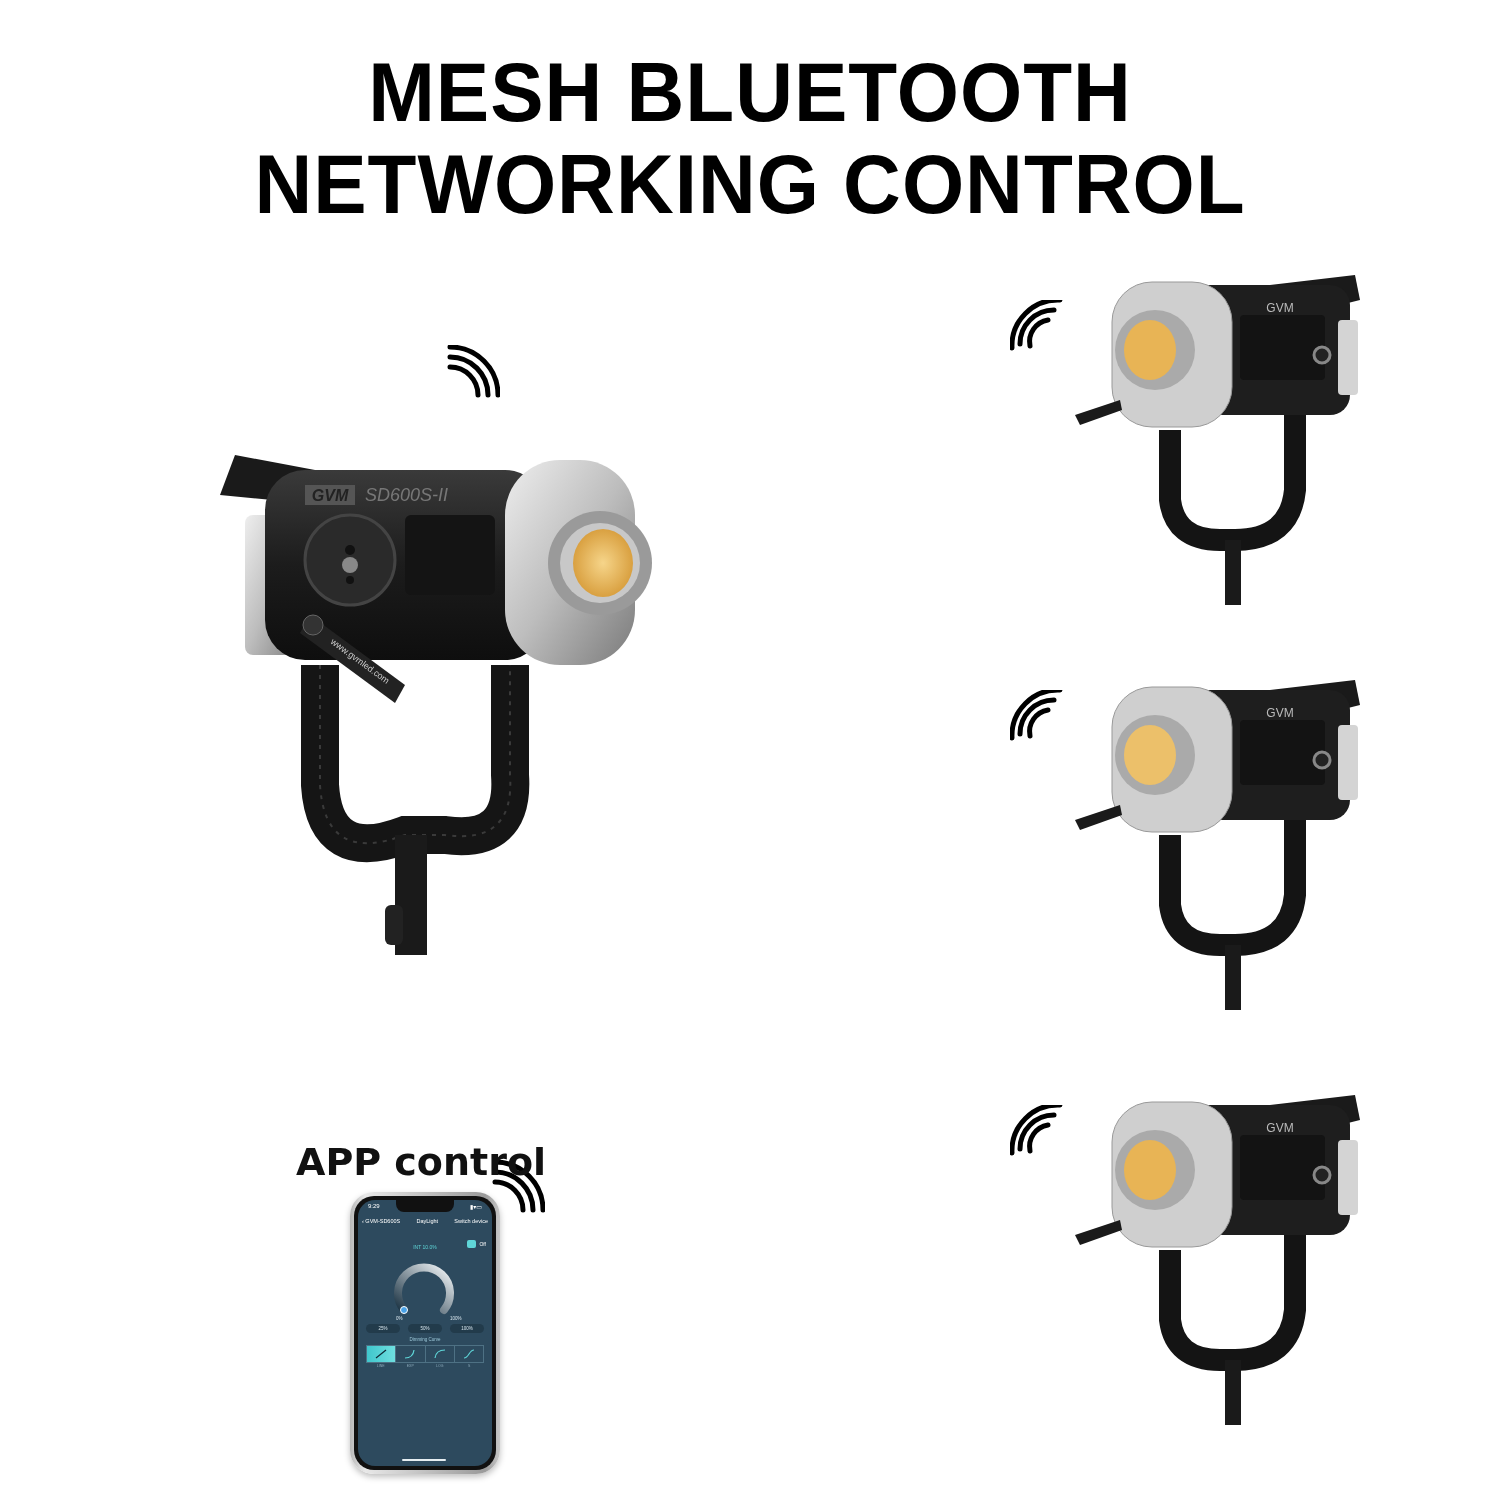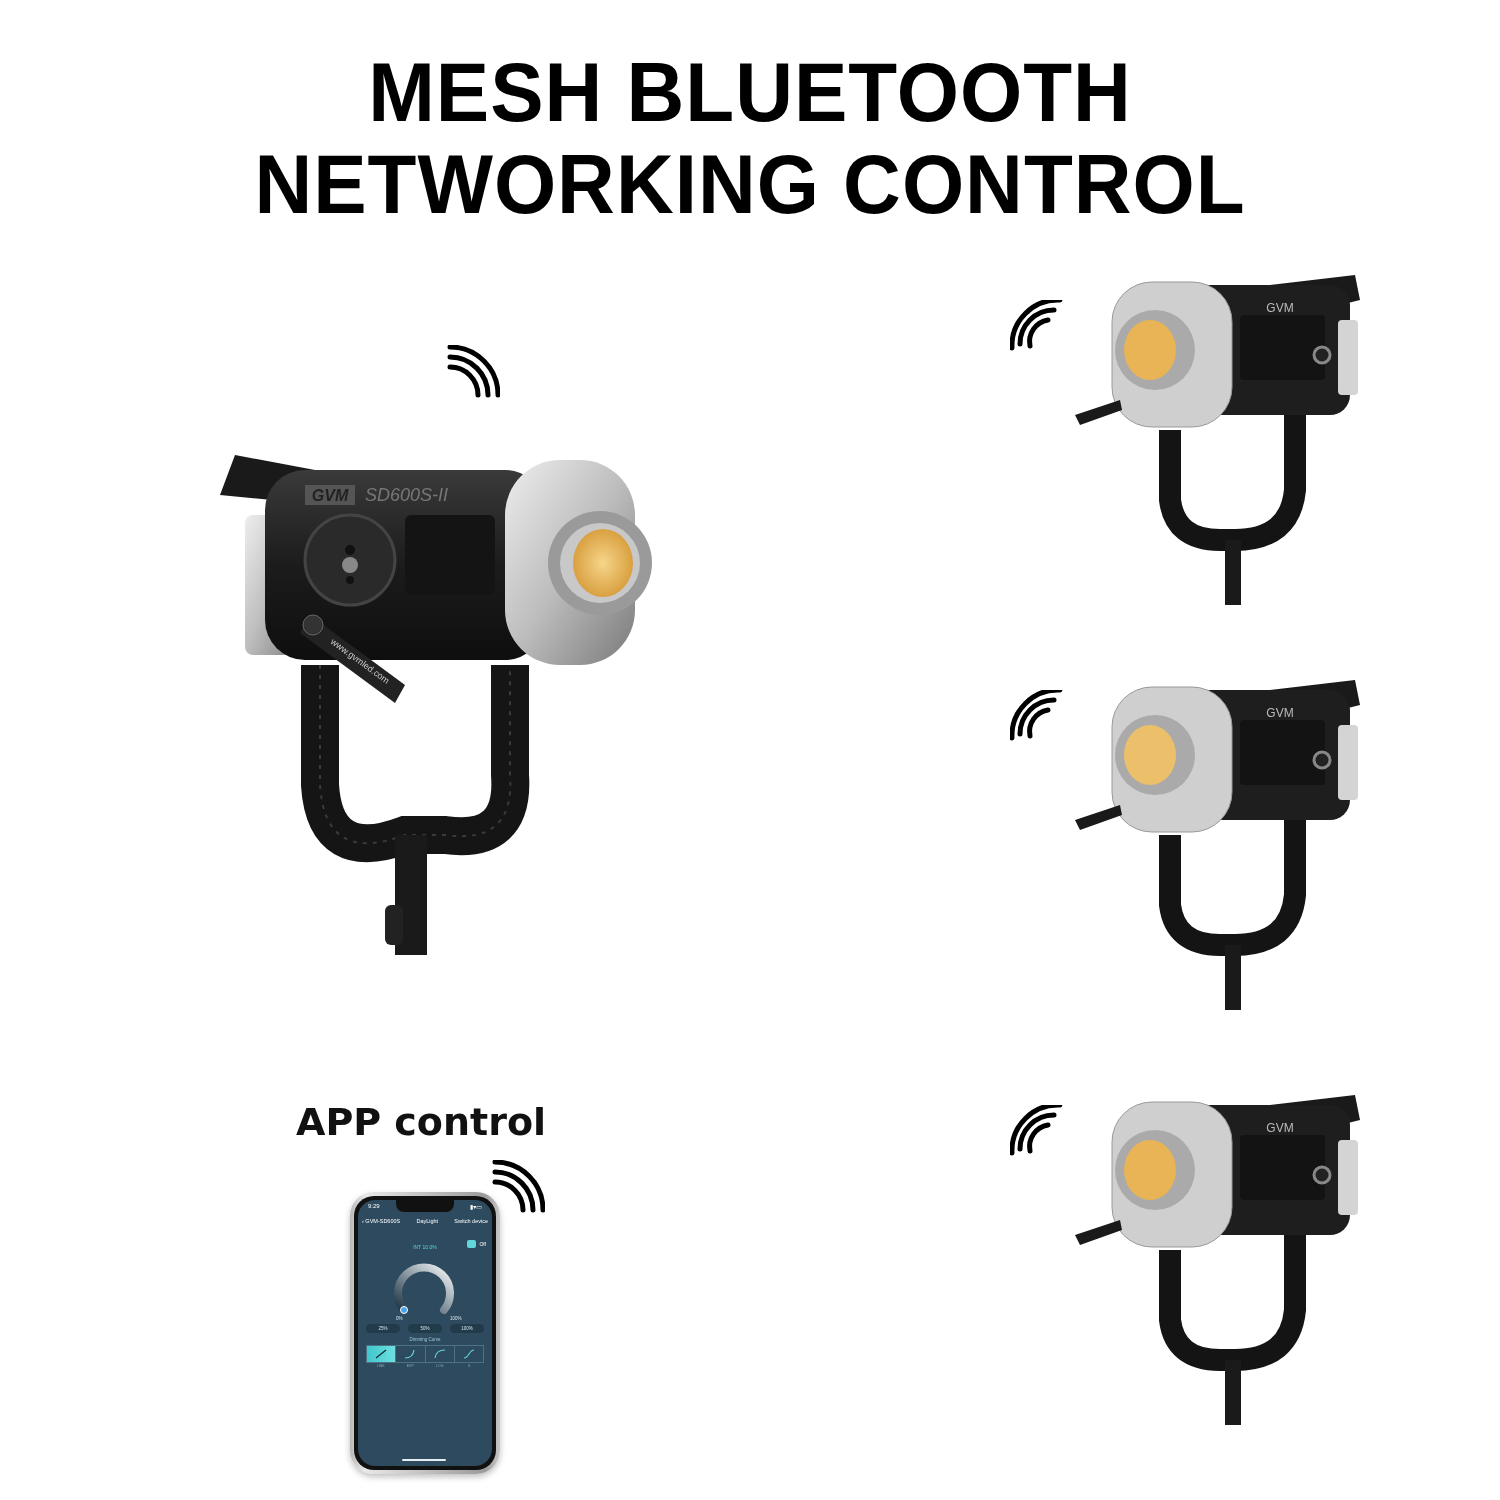--- a/index.html
+++ b/index.html
@@ -1,20 +1,20 @@
 <!DOCTYPE html>
 <html><head>
 <meta charset="utf-8">
 <style>
   html, body { margin: 0; padding: 0; background: #ffffff; }
   body { width: 1500px; height: 1500px; position: relative; overflow: hidden; font-family: "Liberation Sans", sans-serif; }
   .headline { position: absolute; left: 0; width: 1500px; text-align: center; font-family: "Liberation Sans", sans-serif; font-weight: bold; color: #000; letter-spacing: 1px; }
   .h1 { top: 48px; font-size: 80px; line-height: 90px; transform: scaleY(1.05); }
   .h2 { top: 140px; font-size: 80px; line-height: 90px; transform: scaleY(1.05); }
-  .app-label { position: absolute; left: 296px; top: 1100px; font-family: "DejaVu Sans", sans-serif; font-weight: bold; font-size: 38px; color: #111; }
+  .app-label { position: absolute; left: 296px; top: 1140px; font-family: "DejaVu Sans", sans-serif; font-weight: bold; font-size: 38px; color: #111; }
   .signal { position: absolute; width: 60px; height: 60px; }
   .signal svg { width: 100%; height: 100%; }
   .light { position: absolute; }
   .light svg { width: 100%; height: 100%; overflow: visible; }
   
   .phone { position: absolute; left: 350px; top: 1192px; width: 150px; height: 282px; border-radius: 24px; background: linear-gradient(90deg,#b8b8b8,#e8e8e8 10%,#9a9a9a 90%,#c8c8c8); padding: 4px; box-sizing: border-box; box-shadow: 0 3px 6px rgba(0,0,0,0.25); }
   .phone-inner { width: 100%; height: 100%; border-radius: 20px; background: #111; padding: 4px; box-sizing: border-box; }
   .screen { position: relative; width: 100%; height: 100%; border-radius: 17px; background: #2d4a5e; overflow: hidden; font-family: "Liberation Sans", sans-serif; color: #d6e4ec; }
   .notch { position: absolute; left: 38px; top: 0; width: 58px; height: 12px; background: #111; border-radius: 0 0 8px 8px; }
   .statusbar { position: absolute; top: 3px; left: 10px; right: 10px; font-size: 6px; display: flex; justify-content: space-between; color: #fff; }

